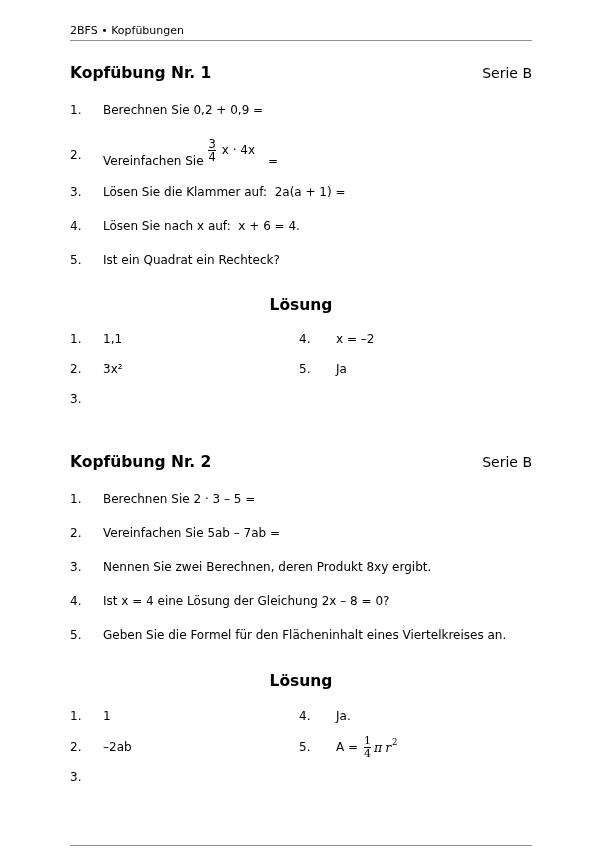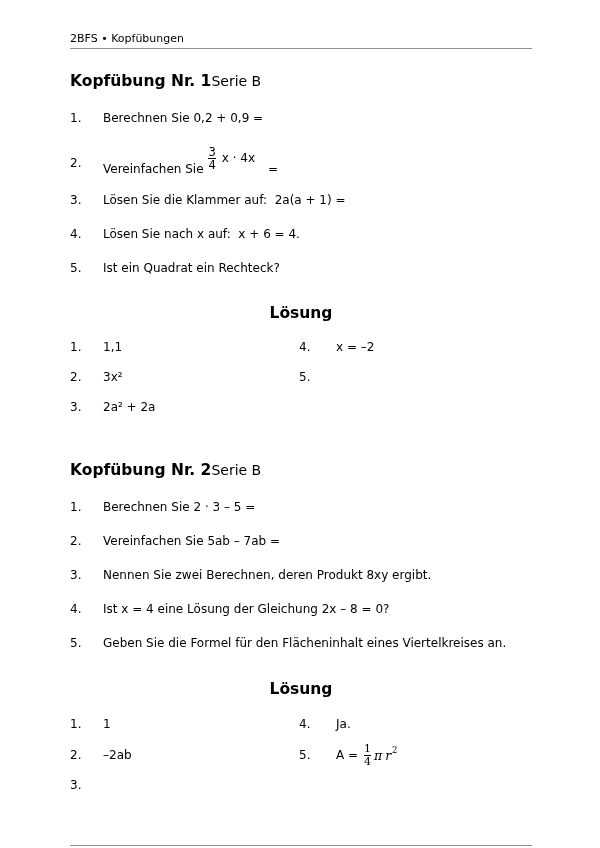--- a/index.html
+++ b/index.html
@@ -1,26 +1,26 @@
 <!DOCTYPE html>
 <html><head>
 <meta charset="utf-8">
 <style>
   html,body{margin:0;padding:0;background:#fff;}
   .page{
     width:600px;height:848px;position:relative;box-sizing:border-box;
     background:#ffffff;color:#000;
     font-family:"DejaVu Sans","Liberation Sans",sans-serif;
-    padding:32px 68px 0 70px;overflow:hidden;
+    padding:24px 68px 0 70px;overflow:hidden;
   }
   .running-head{font-size:11px;line-height:13px;}
   .rule{height:1px;background:#8f8f8f;margin-top:3px;}
   .footer-rule{position:absolute;left:70px;right:68px;bottom:2px;height:1px;background:#8f8f8f;}
 
-  .h-row{display:flex;align-items:baseline;margin-top:23px;}
+  .h-row{display:flex;justify-content:space-between;align-items:baseline;margin-top:23px;}
   .h-row.second{margin-top:47px;}
   .sec-title{font-size:15.5px;font-weight:bold;margin:0;line-height:18px;}
   .series{font-size:14px;line-height:16px;}
 
   .exercises{margin-top:22px;}
   .item{display:flex;font-size:12px;line-height:13px;margin-bottom:21px;white-space:pre;}
   .item .num{width:33px;flex:0 0 33px;}
   .item .txt{flex:1;}
 
   
@@ -110,24 +110,24 @@
       <div class="ans-row">
         <span class="n1">1.</span>
         <span class="t1">1,1</span>
         <span class="n2">4.</span>
         <span class="t2">x = –2</span>
       </div>
       <div class="ans-row">
         <span class="n1">2.</span>
         <span class="t1">3x²</span>
         <span class="n2">5.</span>
+        <span class="t2">Ja</span>
       </div>
       <div class="ans-row">
         <span class="n1">3.</span>
-        <span class="t1">2a² + 2a</span>
       </div>
     </div>
   </div>
 
   <div>
     <div class="h-row second">
       <h1 class="sec-title">Kopfübung Nr. 2</h1>
       <span class="series">Serie B</span>
     </div>
 

